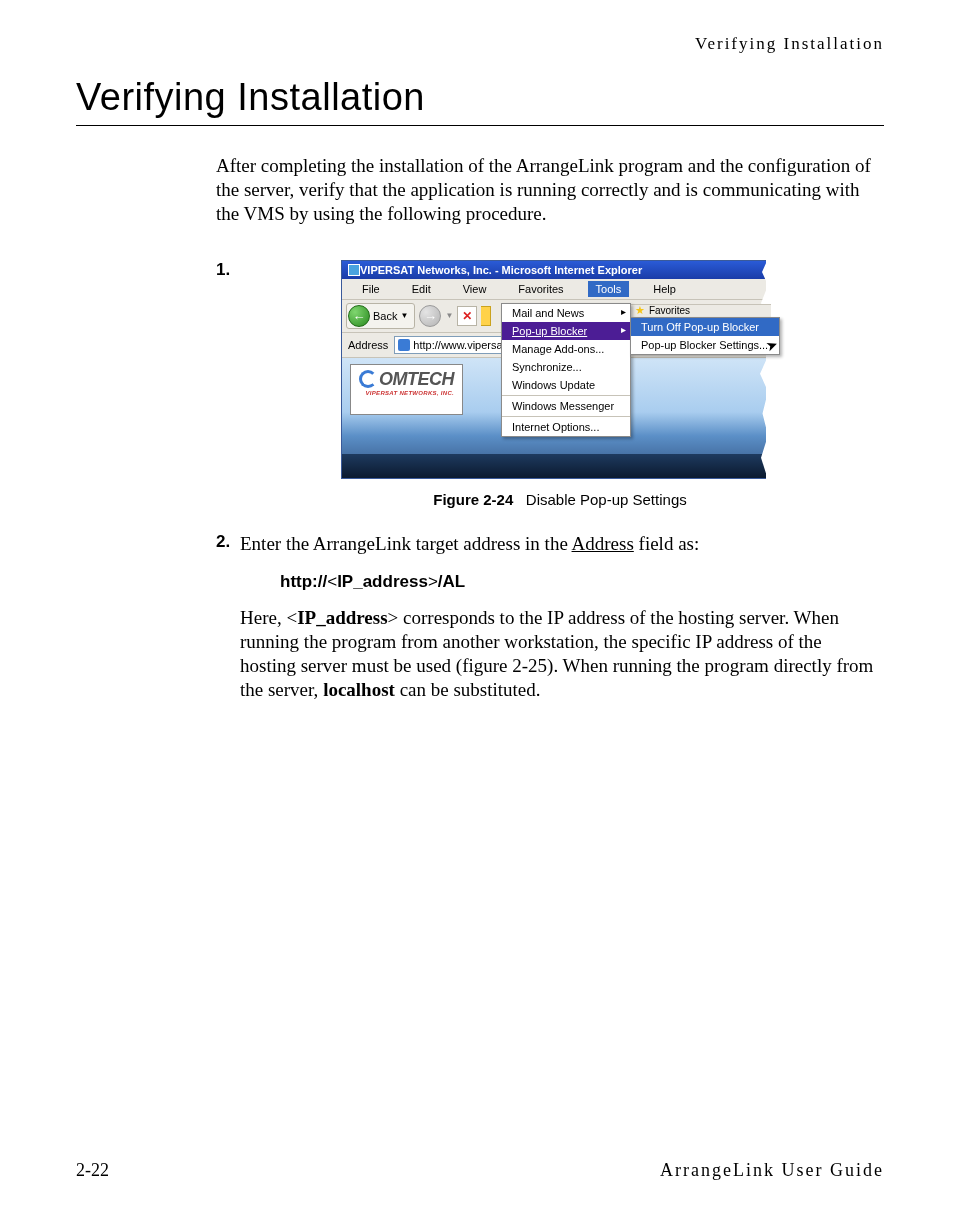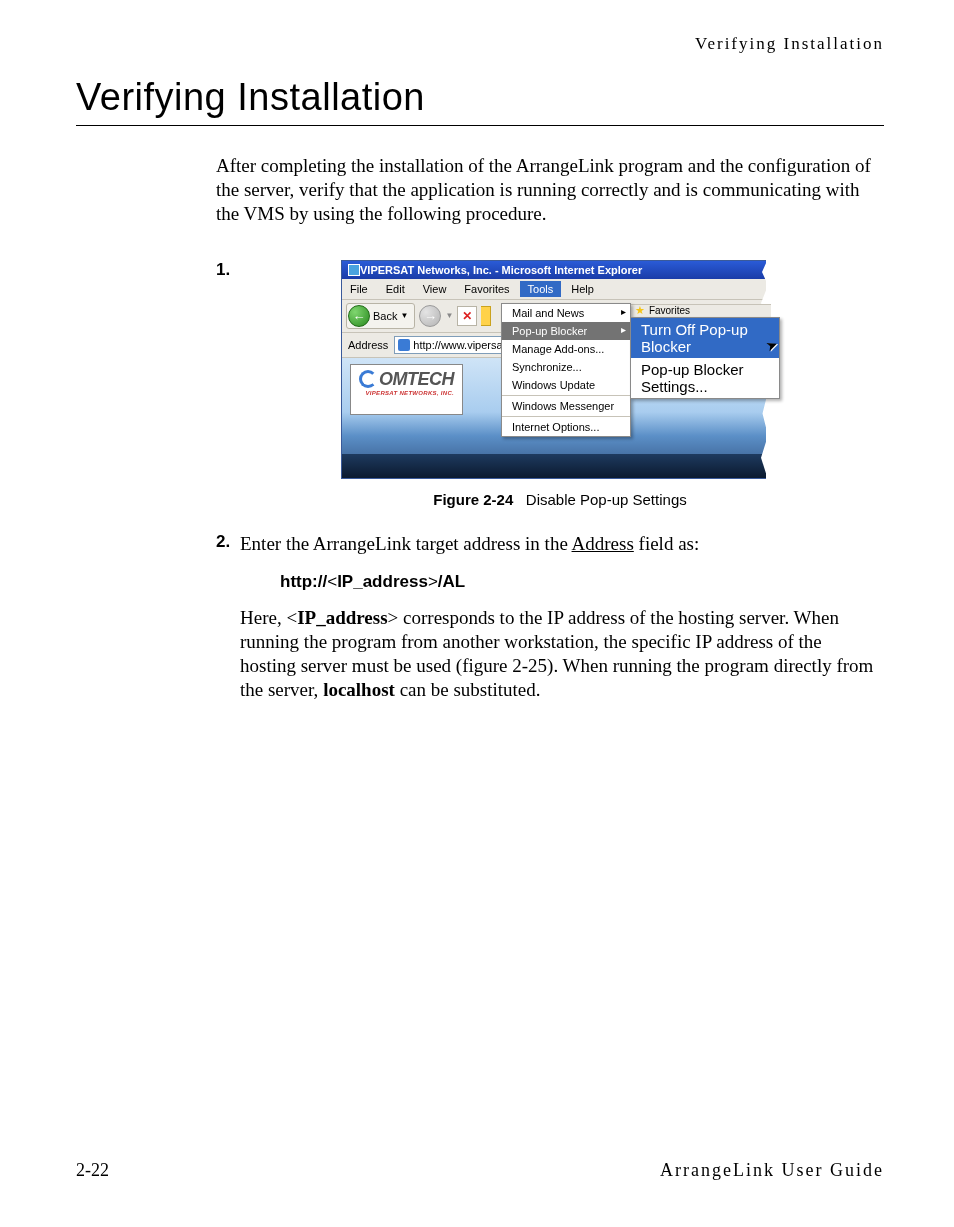--- a/index.html
+++ b/index.html
@@ -101,24 +101,24 @@
     align-items: center;
   }
   .ie-titlebar .win-icon {
     width: 12px; height: 12px;
     background: #4aa3df;
     border: 1px solid #fff;
     display: inline-block;
   }
   .ie-menubar {
     background: #eceae4;
-    padding: 2px 0;
+    padding: 2px 12px;
     border-bottom: 1px solid #c7c3b8;
     display: flex;
-    gap: 2px;
+    gap: 16px;
   }
   .ie-menubar span { padding: 2px 8px; }
   .ie-menubar span.open {
     background: #316ac5;
     color: #fff;
   }
   .ie-toolbar {
     background: #eceae4;
     padding: 3px 4px;
     border-bottom: 1px solid #c7c3b8;
@@ -255,32 +255,32 @@
     white-space: nowrap;
     position: relative;
     border-bottom: 0;
   }
   .tools-menu .mi.arrow::after {
     content: "▸";
     position: absolute; right: 4px; top: 2px;
     font-size: 10px;
   }
   .tools-menu .mi.hl {
-    background: #737373; color: #fff;
+    background: #4c1d95; color: #fff; text-decoration: underline;
   }
   .tools-menu hr { border: none; border-top: 1px solid #c7c3b8; margin: 1px 0;}
   .sub-menu {
     position: absolute;
     left: 288px; top: 56px;
     width: 150px;
     background: #fff;
     border: 1px solid #8a8a8a;
     box-shadow: 2px 2px 3px rgba(0,0,0,0.3);
     z-index: 6;
-    font-size: 15px;
+    font-size: 11px;
   }
   .sub-menu .mi { padding: 3px 10px; position: relative; }
   .sub-menu .mi.hl { background: #316ac5; color: #fff; }
   .fav-strip {
     position: absolute;
     left: 289px; top: 43px;
     width: 140px; height: 13px;
     border-top: 1px solid #c7c3b8;
     display: flex; align-items: center; gap: 4px;
     padding-left: 4px;

